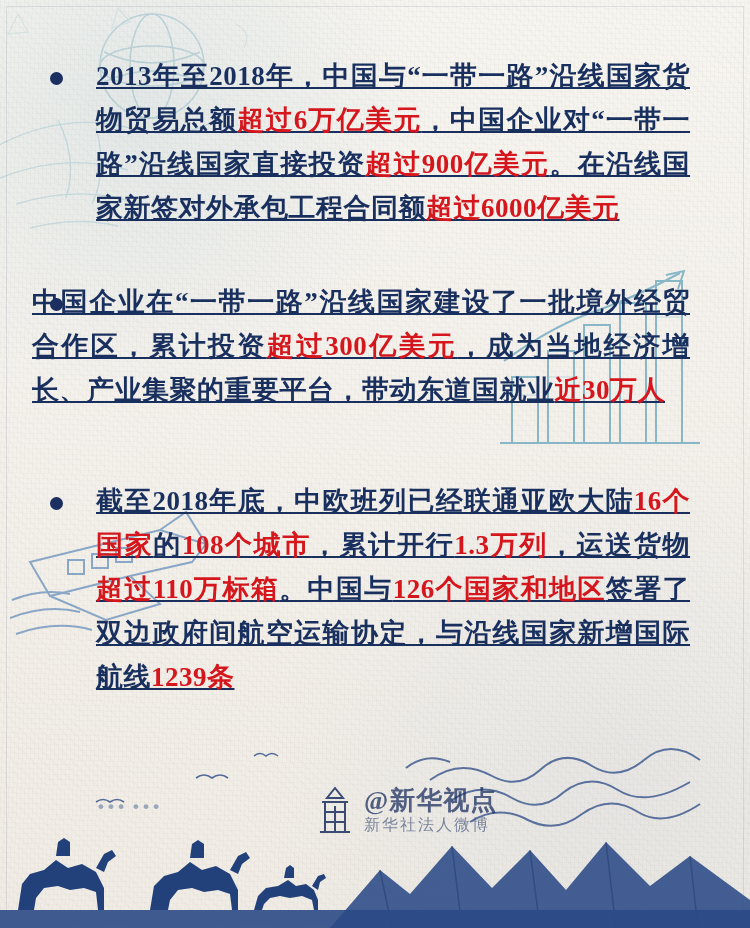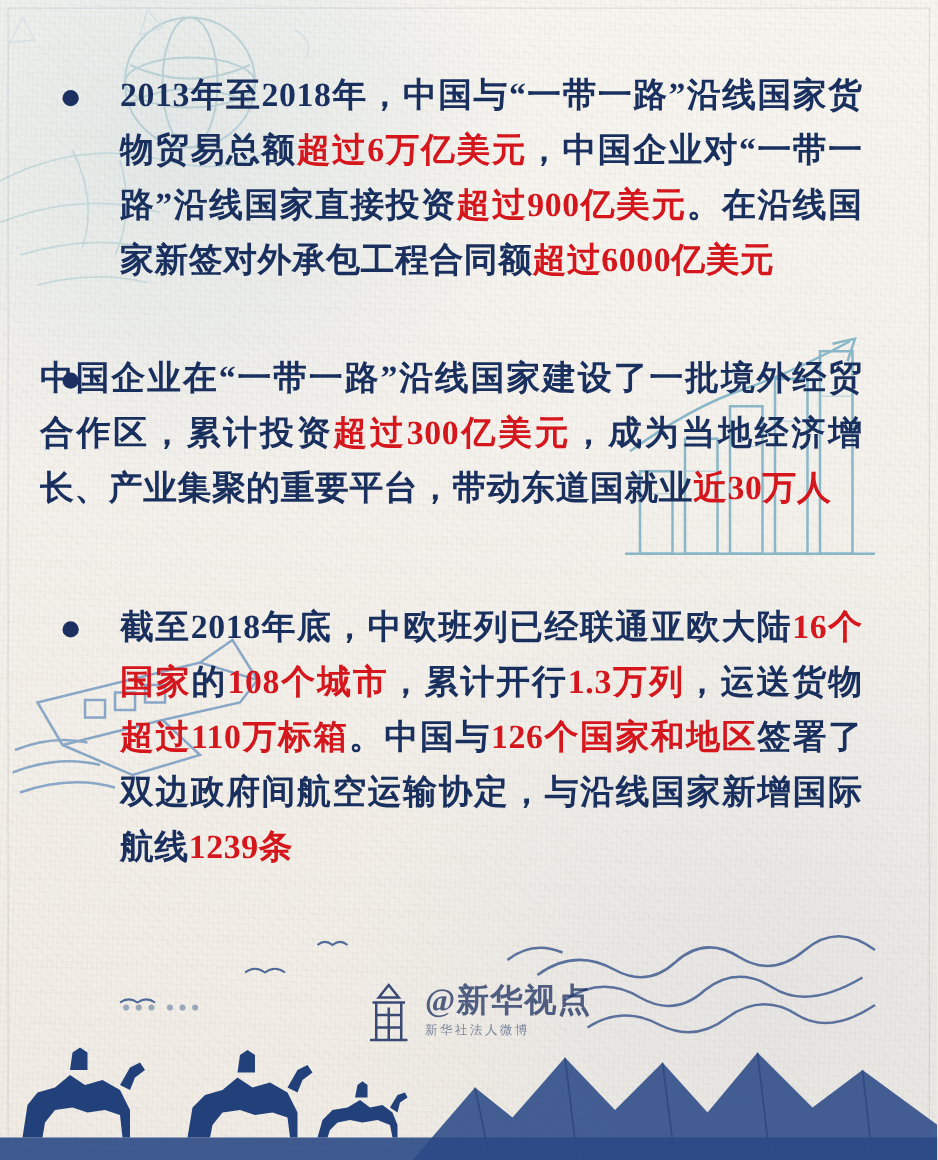--- a/index.html
+++ b/index.html
@@ -60,38 +60,39 @@
     border-radius: 50%;
     background: #1b2f60;
   }
   .para {
     font-size: 27px;
     line-height: 44px;
     color: #19305f;
     letter-spacing: 0.5px;
     text-align: justify;
     font-weight: 700;
+    text-decoration: underline;
   }
   .hl {
     color: #d5161c;
   }
   .dots-more {
     position: absolute;
     left: 96px;
     top: 782px;
     font-size: 30px;
     letter-spacing: 5px;
     color: #9aa7bb;
     z-index: 5;
     font-weight: 700;
   }
   
   .logo-wrap {
     position: absolute;
-    left: 288px;
+    left: 312px;
     top: 786px;
     z-index: 6;
     display: flex;
     align-items: flex-start;
     opacity: 0.85;
   }
   .logo-mark {
     width: 46px;
     height: 50px;
     margin-right: 6px;
@@ -104,21 +105,21 @@
   }
   .logo-main {
     font-size: 26px;
     font-weight: 700;
     color: #1b2f60;
     letter-spacing: 1px;
     line-height: 30px;
     opacity: 0.88;
   }
   .logo-sub {
-    font-size: 10px;
+    font-size: 16px;
     color: #2c3f6b;
     letter-spacing: 2px;
     opacity: 0.7;
     line-height: 18px;
   }
   
   .bottom-band {
     position: absolute;
     left: 0;
     bottom: 0;

